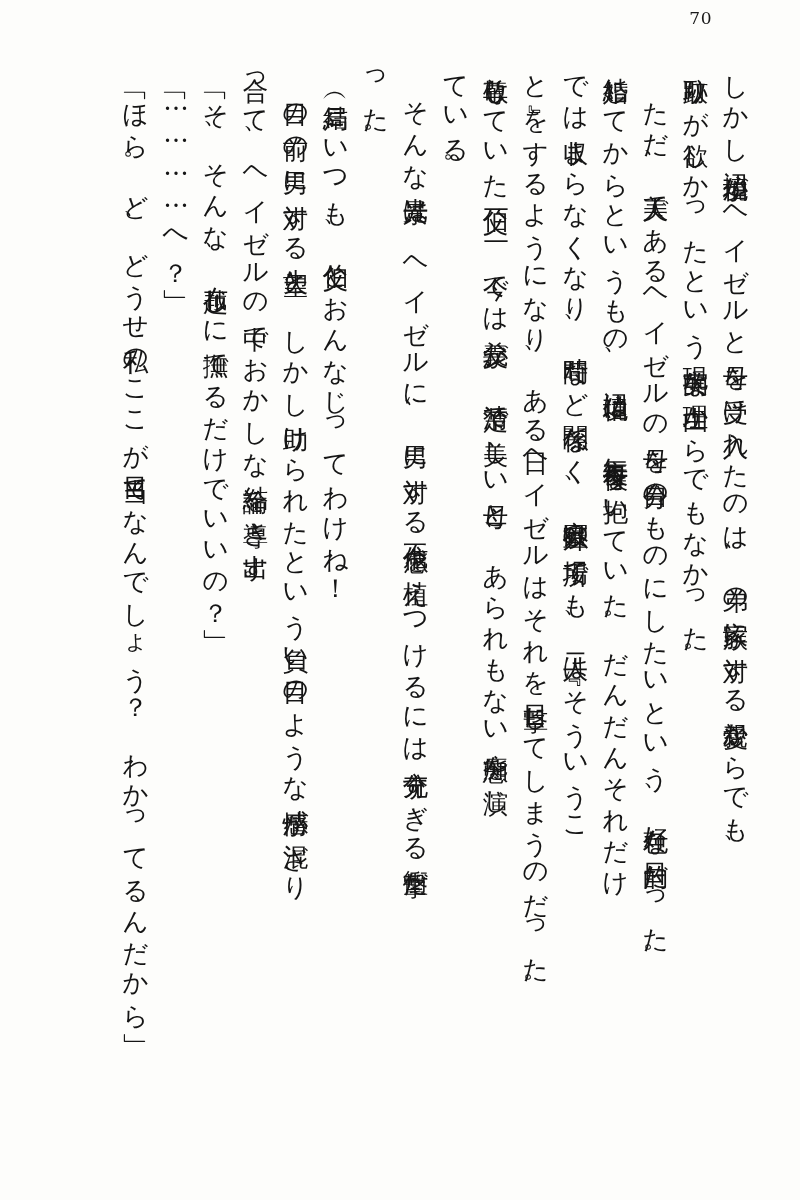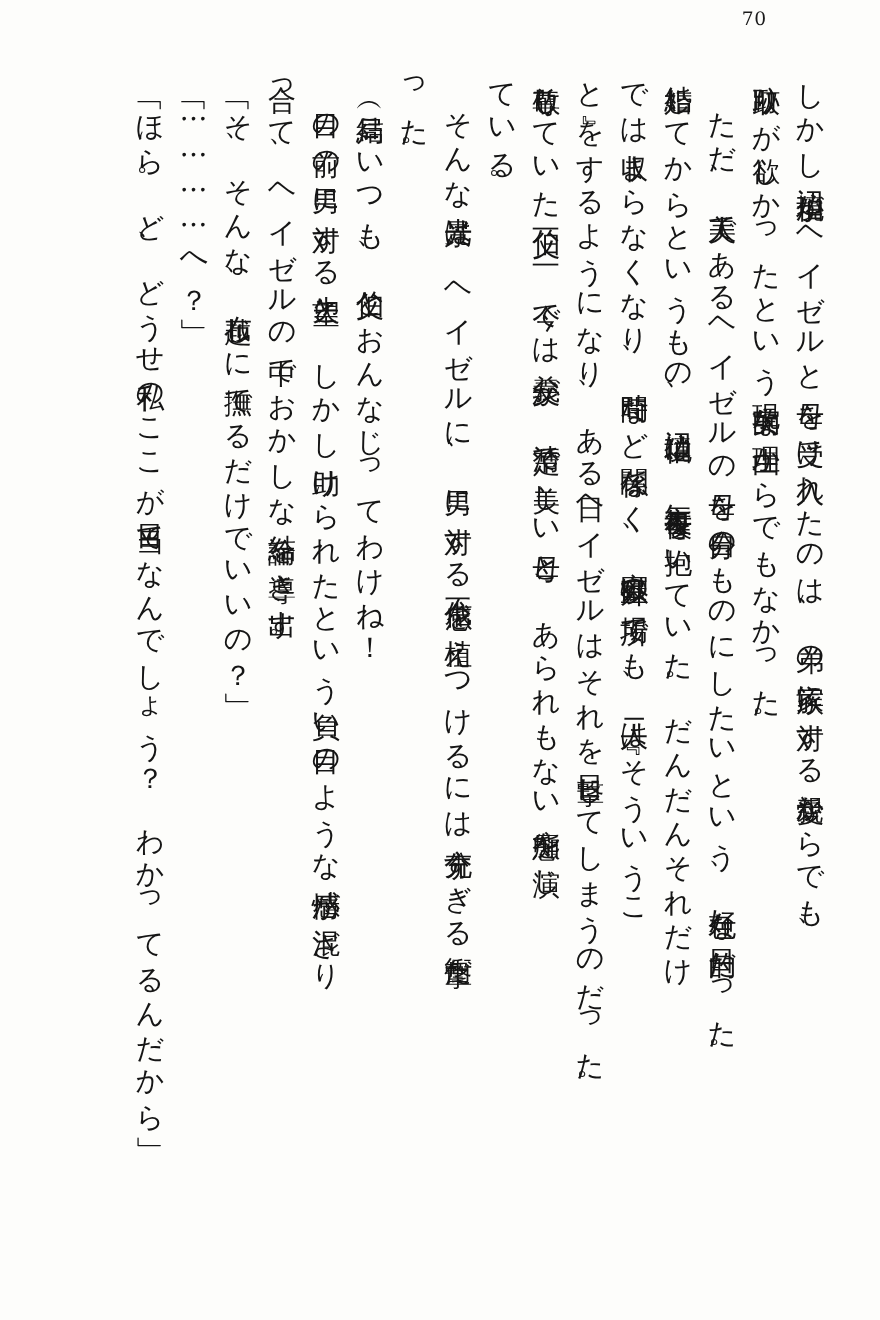--- a/index.html
+++ b/index.html
@@ -17,21 +17,21 @@
   .page {
     position: relative;
     width: 800px;
     height: 1200px;
     background: #fdfdfb;
     box-sizing: border-box;
   }
   .page-number {
     position: absolute;
     top: 8px;
-    right: 103px;
+    right: 88px;
     font-size: 17px;
     font-family: "DejaVu Serif", "Liberation Serif", serif;
     color: #1a1a1a;
     letter-spacing: 0.5px;
   }
   .text-body {
     position: absolute;
     top: 58px;
     right: 52px;
     left: 52px;

